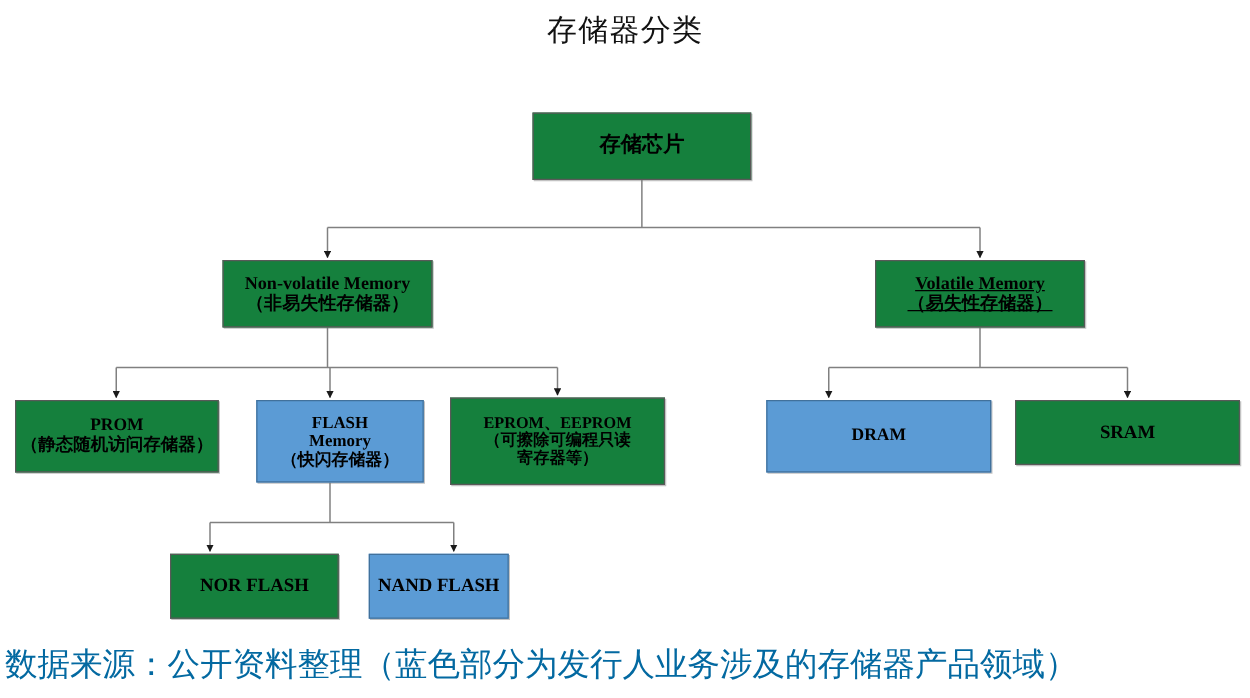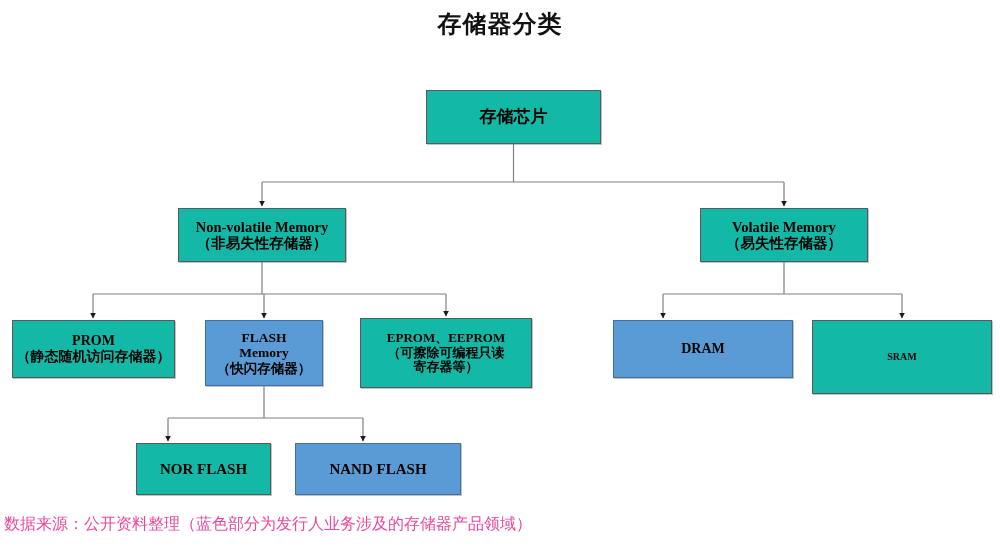--- a/index.html
+++ b/index.html
@@ -15,35 +15,35 @@
     font-family: "Liberation Serif", "DejaVu Serif", serif;
     color: #000000;
   }
   #page-title {
     position: absolute;
     top: 8px;
     left: 0;
     width: 1000px;
     text-align: center;
     font-family: "DejaVu Sans", "Liberation Sans", sans-serif;
-    font-weight: bold;
+    font-weight: normal;
     font-size: 24px;
     letter-spacing: 1px;
     color: #111111;
   }
   #diagram {
     position: absolute;
     top: 0;
     left: 0;
   }
   .node {
     position: absolute;
     box-sizing: border-box;
     border: 1.5px solid #595959;
-    background: #14b8a6;
+    background: #15803d;
     display: flex;
     flex-direction: column;
     align-items: center;
     justify-content: center;
     text-align: center;
     font-family: "Liberation Serif", "DejaVu Serif", serif;
     font-weight: bold;
     line-height: 1.12;
     color: #000000;
     box-shadow: 1px 1px 0 rgba(120,120,120,0.45);
@@ -56,37 +56,37 @@
     display: block;
     white-space: nowrap;
   }
   .node .ln.cn {
     font-family: "DejaVu Serif", "Liberation Serif", serif;
     font-weight: bold;
   }
   
   #node-root        { left: 426px; top: 90px;  width: 175px; height: 54px;  font-size: 17px; }
   #node-nvm         { left: 178px; top: 208px; width: 168px; height: 54px;  font-size: 14.5px; }
-  #node-vm          { left: 700px; top: 208px; width: 168px; height: 54px;  font-size: 14.5px; }
+  #node-vm          { left: 700px; top: 208px; width: 168px; height: 54px;  font-size: 14.5px; text-decoration: underline; }
   #node-prom        { left: 12px;  top: 320px; width: 163px; height: 58px;  font-size: 14px; align-items: center; }
-  #node-flash       { left: 205px; top: 320px; width: 118px; height: 66px;  font-size: 13.5px; }
+  #node-flash       { left: 205px; top: 320px; width: 134px; height: 66px;  font-size: 13.5px; }
   #node-eprom       { left: 360px; top: 318px; width: 172px; height: 70px;  font-size: 13.5px; }
   #node-dram        { left: 573px; top: 320px; width: 180px; height: 58px;  font-size: 14px; margin-left: 40px; }
-  #node-sram        { left: 812px; top: 320px; width: 180px; height: 74px;  font-size: 10px; }
+  #node-sram        { left: 812px; top: 320px; width: 180px; height: 52px;  font-size: 15px; }
   #node-nor         { left: 101px; top: 443px; width: 135px; height: 52px;  font-size: 15px; margin-left: 35px; }
-  #node-nand        { left: 295px; top: 443px; width: 166px; height: 52px;  font-size: 15px; }
+  #node-nand        { left: 295px; top: 443px; width: 112px; height: 52px;  font-size: 15px; }
   #node-eprom .ln   { font-size: 13px; }
   #footer-note {
     position: absolute;
     left: 4px;
     top: 514px;
     width: 992px;
     font-family: "DejaVu Sans", "Liberation Sans", sans-serif;
-    font-size: 16px;
-    color: #ec4899;
+    font-size: 26px;
+    color: #0369a1;
     white-space: nowrap;
   }
 </style>
 </head>
 <body>
 
 <div id="page-title">存储器分类</div>
 
 <svg id="diagram" width="1000" height="558">
   <defs>

